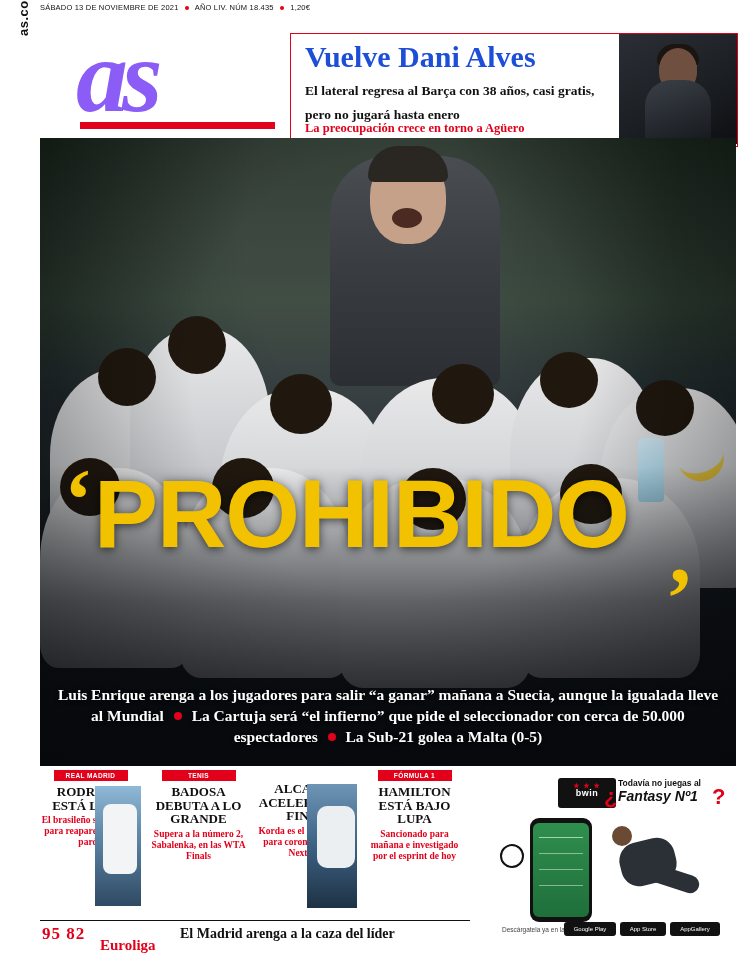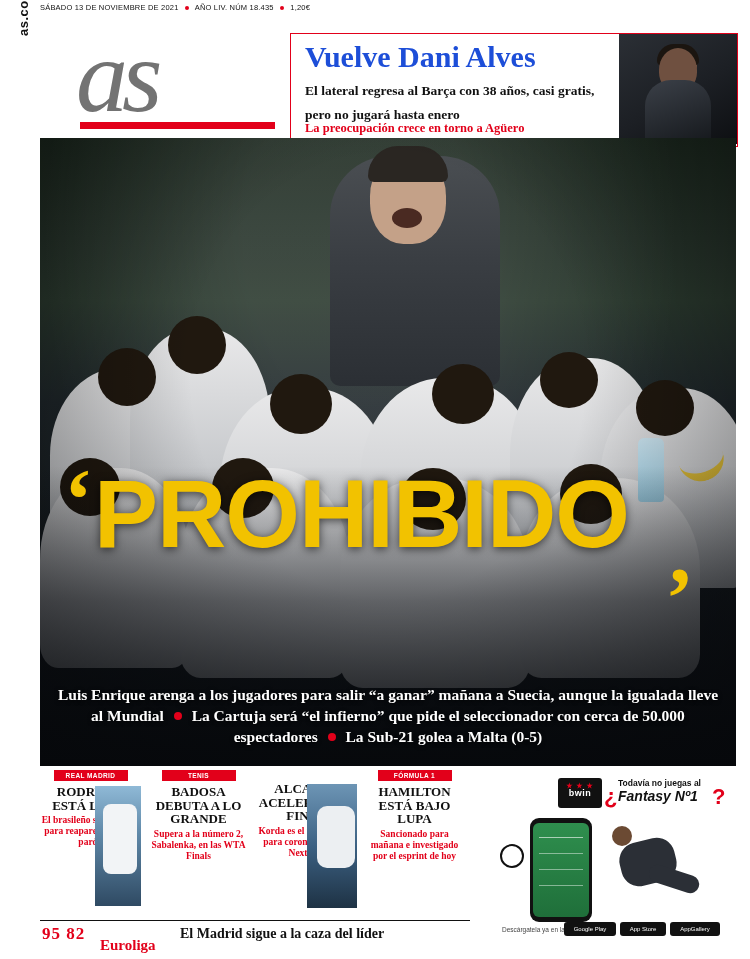--- a/index.html
+++ b/index.html
@@ -28,22 +28,22 @@
   .masthead{position:absolute;top:14px;left:0;width:750px;height:124px;background:#fff;}
   .vertical-as{
     position:absolute;left:16px;top:22px;
     transform:rotate(-90deg);transform-origin:left top;
     font-size:13px;font-weight:bold;color:#111;letter-spacing:.5px;
     white-space:nowrap;
   }
   .as-logo{
     position:absolute;left:76px;top:16px;
     font-family:"Liberation Serif",serif;
-    font-size:104px;line-height:92px;font-weight:normal;font-style:italic;
-    color:#737373;letter-spacing:-6px;
+    font-size:104px;line-height:92px;font-weight:bold;font-style:italic;
+    color:#8b5cf6;letter-spacing:-6px;
   }
   .as-underline{position:absolute;left:80px;top:108px;width:195px;height:7px;background:#e2001a;}
 
   
   .promo{
     position:absolute;left:290px;top:19px;width:446px;height:112px;
     border:1px solid #e2001a;background:#fff;overflow:hidden;
   }
   .promo .photo{
     position:absolute;right:0;top:0;width:118px;height:110px;
@@ -215,21 +215,21 @@
     font-family:"Liberation Serif",serif;font-weight:bold;font-size:14px;color:#111;
   }
 
   
   .ad{
     position:absolute;left:446px;top:0;width:250px;height:172px;
     background:#ffffff;border:0;overflow:hidden;
   }
   .ad .adbg{position:absolute;inset:0;background:#fff;}
   .bwinlogo{
-    position:absolute;left:72px;top:8px;width:44px;height:30px;
+    position:absolute;left:72px;top:8px;width:58px;height:30px;
     background:#111;border-radius:3px;color:#fff;
     font-size:9px;font-weight:bold;text-align:center;line-height:30px;letter-spacing:.5px;
   }
   .bwinlogo .stars{
     position:absolute;left:0;right:0;top:-7px;text-align:center;color:#e2001a;font-size:7px;letter-spacing:1px;
   }
   .adline1{
     position:absolute;left:132px;top:8px;width:112px;
     font-size:8.5px;color:#111;font-weight:bold;
   }
@@ -381,21 +381,21 @@
 
       <div class="col c4">
         <div class="tag">FÓRMULA 1</div>
         <div class="coltitle">HAMILTON ESTÁ BAJO LUPA</div>
         <div class="colbody">Sancionado para mañana e investigado por el esprint de hoy</div>
       </div>
 
       <div class="euro">
         <div class="score">95 82</div>
         <div class="euroname">Euroliga</div>
-        <div class="eurotext">El Madrid sigue a la caza del líder</div>
+        <div class="eurotext">El Madrid arenga a la caza del líder</div>
       </div>
     </div>
 
     <div class="ad">
       <div class="adbg"></div>
       <div class="bwinlogo">
         <span class="stars">★ ★ ★</span>
         <span>bwin</span>
       </div>
       <div class="qmark qm1">¿</div>

